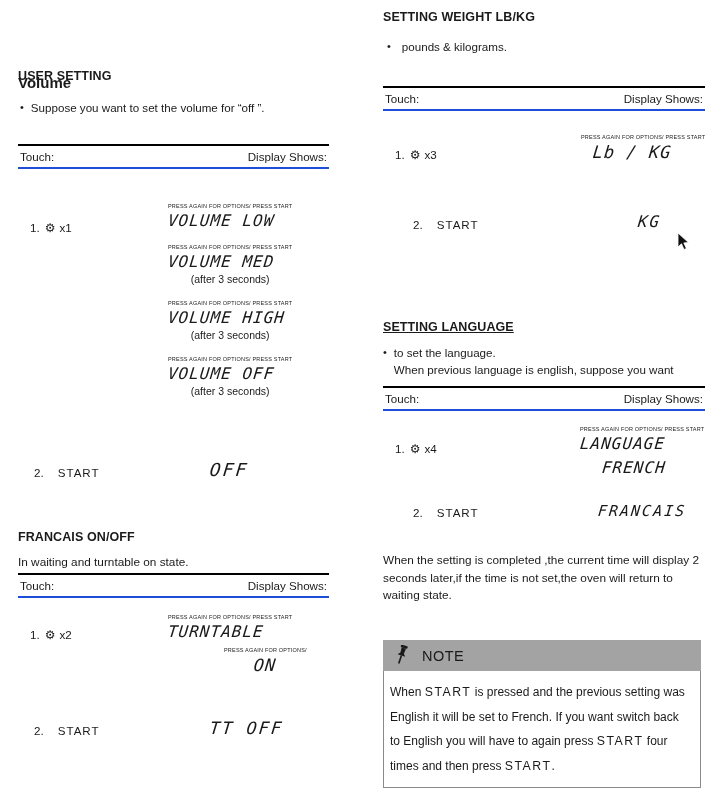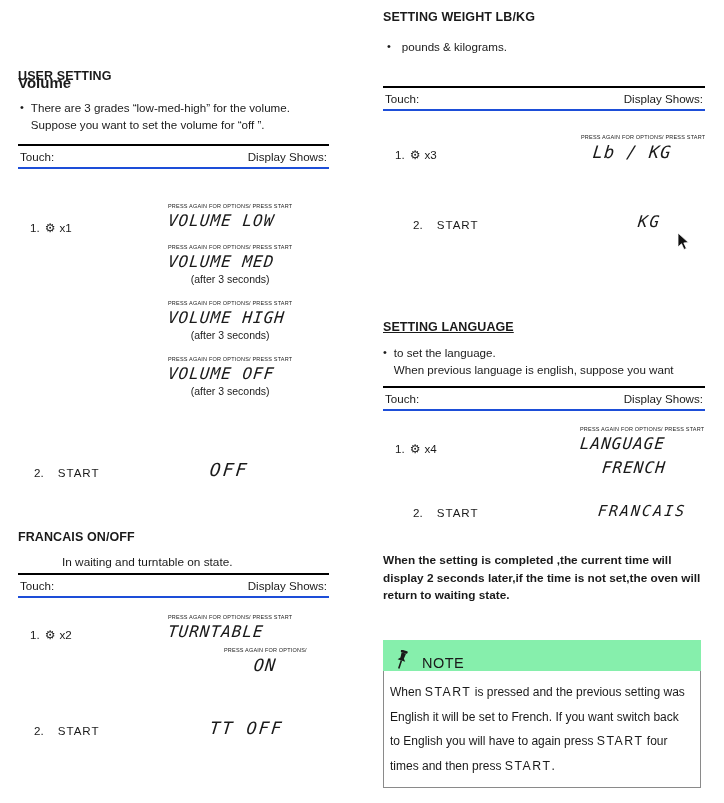--- a/index.html
+++ b/index.html
@@ -29,21 +29,21 @@
   .lcd-block{margin-bottom:13px;}
   .lcd-caption{font-size:5.5px;line-height:7px;letter-spacing:.2px;white-space:nowrap;margin-bottom:1px;color:#222;}
   .lcd{font-family:"DejaVu Sans Mono",monospace;font-style:italic;font-size:16px;line-height:20px;
        letter-spacing:1px;display:inline-block;transform:skewX(-6deg);white-space:nowrap;}
   .lcd-after{font-size:10.5px;line-height:15px;text-align:center;}
   .lcd-standalone{position:absolute;font-size:17px;letter-spacing:2px;}
 
   .para{position:absolute;font-size:11.8px;line-height:17.5px;}
 
   .note{position:absolute;}
-  .note-header{background:#86efac;height:31px;display:flex;align-items:flex-end;padding-left:12px;gap:12px;}
+  .note-header{background:#a3a3a3;height:31px;display:flex;align-items:center;padding-left:12px;gap:12px;}
   .note-title{font-size:14.5px;letter-spacing:.5px;}
   .note-body{border:1px solid #8a8a8a;border-top:none;padding:9px 8px 9px 6px;
              font-size:12px;line-height:24.5px;background:#fff;}
   .start-key{letter-spacing:1.5px;font-size:12.3px;}
 
   .cursor{position:absolute;}
   .pin-svg{display:block;}
 </style>
 </head>
 <body>
@@ -52,21 +52,20 @@
 
   <div class="col" id="left-col">
 
     <div class="h1" style="top:22px;left:0;margin-top:47px;">USER SETTING</div>
 
     <div class="h2" style="top:74px;left:0;">Volume</div>
 
     <div class="bullet" style="top:99px;left:2px;width:304px;">
       <span class="bullet-marker">•</span>
       <div>
-        <div>There are 3 grades “low-med-high” for the volume.</div>
         <div>Suppose you want to set the volume for “off ”.</div>
       </div>
     </div>
 
     <div class="thead" style="top:144px;left:0;width:307px;">
       <span>Touch:</span>
       <span>Display Shows:</span>
     </div>
 
     <div class="step" style="top:221px;left:12px;">
@@ -97,21 +96,21 @@
       </div>
     </div>
 
     <div class="step" style="top:466px;left:16px;">
       <span class="num">2.</span>
       <span class="key-label">START</span>
     </div>
     <div class="lcd lcd-standalone" style="top:460px;left:192px;font-size:18px;">OFF</div>
 
     <div class="h1" style="top:530px;left:0;">FRANCAIS ON/OFF</div>
-    <div class="para" style="top:554px;left:0;margin-left:44px;">In waiting and turntable on state.</div>
+    <div class="para" style="top:554px;left:0;">In waiting and turntable on state.</div>
 
     <div class="thead" style="top:573px;left:0;width:307px;">
       <span>Touch:</span>
       <span>Display Shows:</span>
     </div>
 
     <div class="step" style="top:628px;left:12px;">
       <span class="num">1.</span>
       <span class="gear">⚙</span>
       <span>x2</span>
@@ -204,21 +203,21 @@
         <div class="lcd">FRENCH</div>
       </div>
     </div>
 
     <div class="step" style="top:506px;left:30px;">
       <span class="num">2.</span>
       <span class="key-label">START</span>
     </div>
     <div class="lcd lcd-standalone" style="top:501px;left:215px;font-size:15px;">FRANCAIS</div>
 
-    <div class="para" style="top:552px;left:0;width:318px;font-weight:bold;">When the setting is completed ,the current time will display 2 seconds later,if the time is not set,the oven will return to waiting state.</div>
+    <div class="para" style="top:552px;left:0;width:318px;">When the setting is completed ,the current time will display 2 seconds later,if the time is not set,the oven will return to waiting state.</div>
 
     <div class="note" style="top:640px;left:0;width:318px;">
       <div class="note-header">
         <svg class="pin-svg" width="15" height="21" viewBox="0 0 15 21">
           <g transform="rotate(18 7 7)">
             <rect x="4" y="0" width="7" height="2.6" rx="1" fill="#1a1a1a"></rect>
             <path d="M5.2 2.6 L9.8 2.6 L9.3 8 L11.5 10.5 L3.5 10.5 L5.7 8 Z" fill="#1a1a1a"></path>
             <line x1="7.5" y1="10.5" x2="7.5" y2="19" stroke="#1a1a1a" stroke-width="1.6"></line>
           </g>
         </svg>

